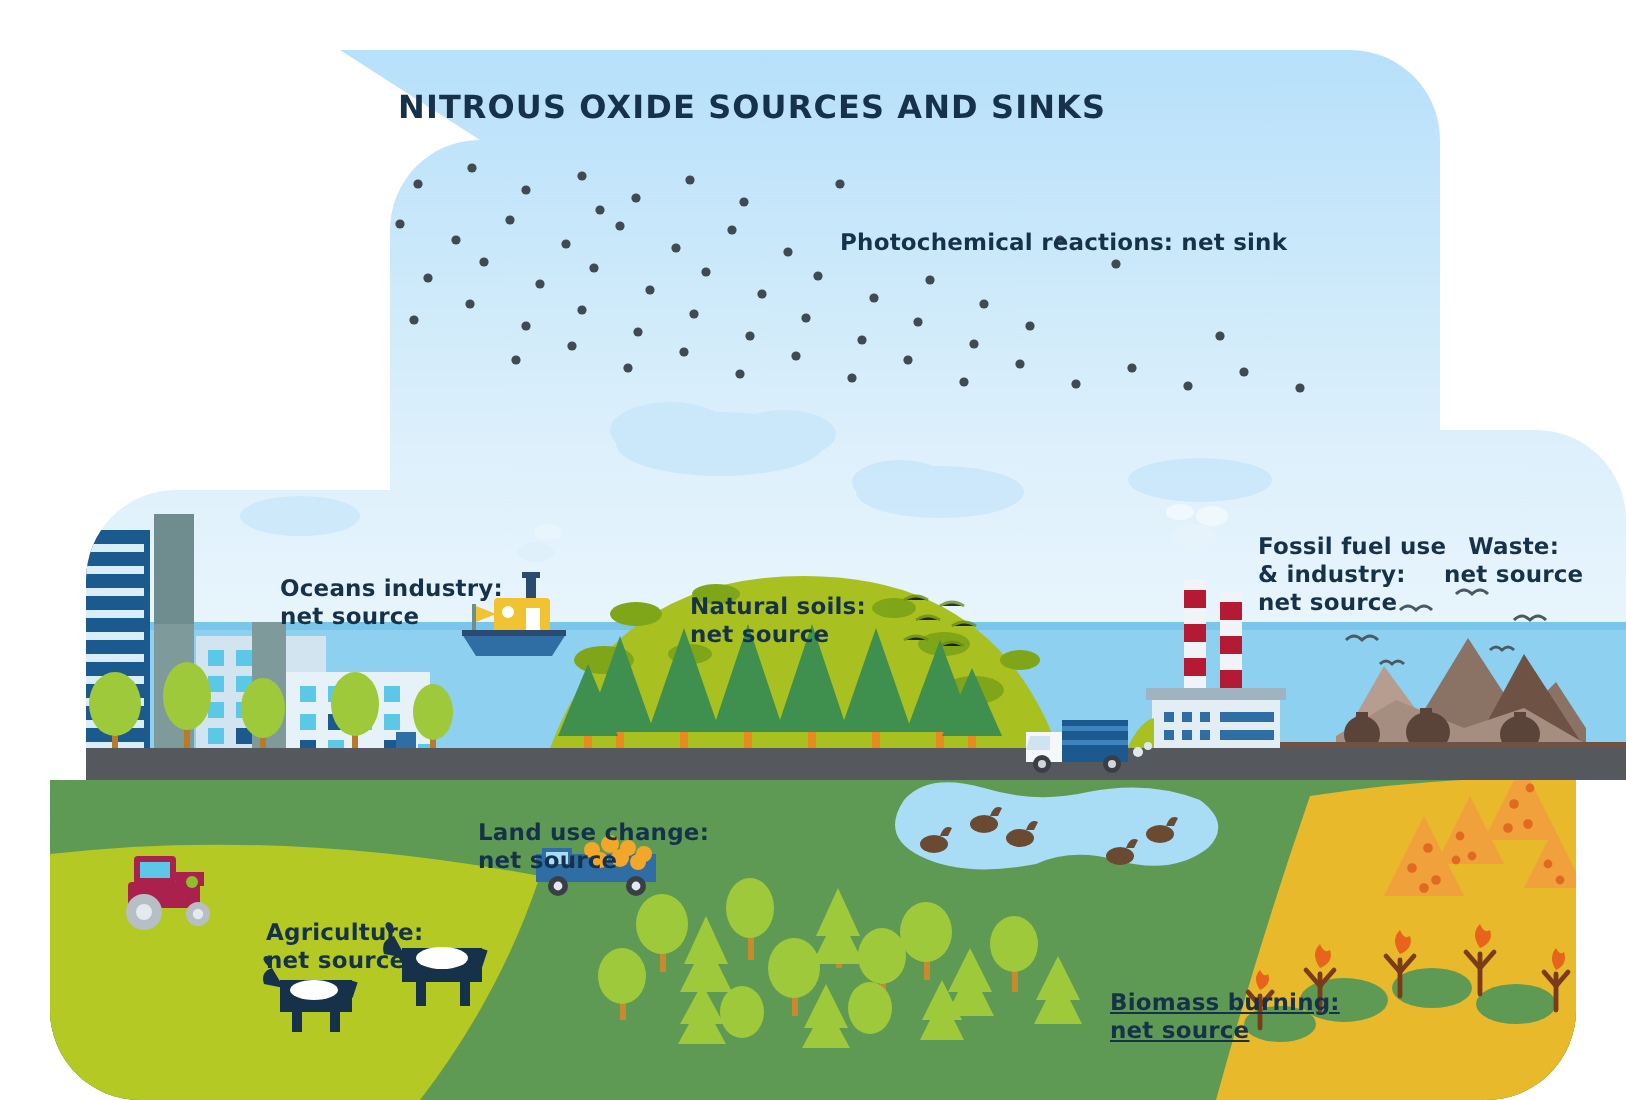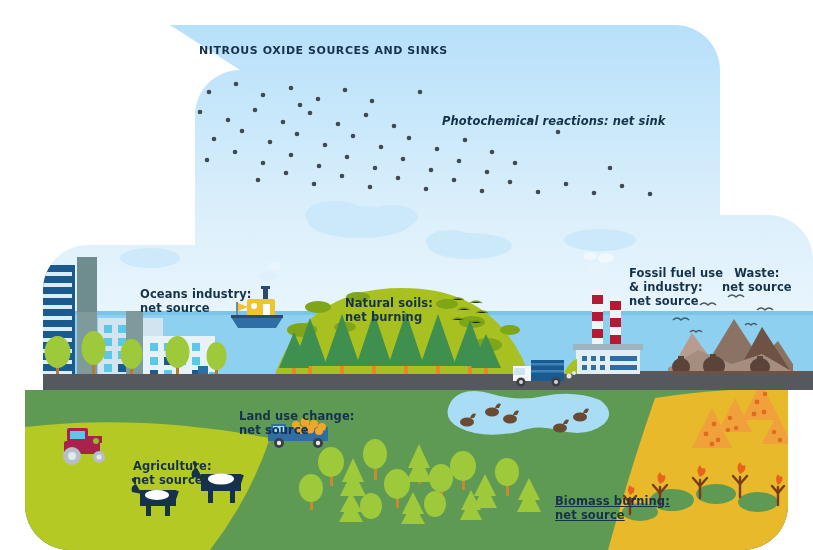--- a/index.html
+++ b/index.html
@@ -3,21 +3,21 @@
 <meta charset="utf-8">
 <style>
   html,body{margin:0;padding:0;background:#ffffff;}
   body{width:813px;height:550px;overflow:hidden;
        font-family:"DejaVu Sans","Liberation Sans",sans-serif;}
   #stage{position:relative;width:813px;height:550px;background:#ffffff;}
   #stage svg{position:absolute;left:0;top:0;}
   .lbl{position:absolute;color:#16324a;font-weight:bold;font-size:11.5px;
        line-height:14px;letter-spacing:.1px;white-space:pre-line;}
   #title{position:absolute;left:199px;top:44px;color:#16324a;
-         font-weight:bold;font-size:11px;letter-spacing:.55px;}
+         font-weight:bold;font-size:16px;letter-spacing:.55px;}
 </style>
 </head>
 <body>
 
 <div id="stage">
 
 <svg width="813" height="550" viewBox="0 0 813 550">
   <defs>
     <linearGradient id="skyGrad" x1="0" y1="0" x2="0" y2="1">
       <stop offset="0%" stop-color="#b2defa"></stop>
@@ -483,25 +483,25 @@
         <path d="M740,474 q-5,-7 0,-12 q2,5 5,3 q2,6 -5,9 z"></path>
         <path d="M630,495 q-4,-6 0,-10 q2,4 4,2 q2,5 -4,8 z"></path>
         <path d="M778,485 q-4,-6 0,-11 q2,4 4,2 q2,6 -4,9 z"></path>
       </g>
     </g>
   </g>
 </svg>
 
 <div id="title">NITROUS OXIDE SOURCES AND SINKS</div>
 
-<div class="lbl" style="left:442px;top:114px;font-style:italic;">Photochemical reactions: net sink</div>
+<div class="lbl" style="left:420px;top:114px;">Photochemical reactions: net sink</div>
 <div class="lbl" style="left:140px;top:287px;">Oceans industry:
 net source</div>
 <div class="lbl" style="left:345px;top:296px;">Natural soils:
-net burning</div>
+net source</div>
 <div class="lbl" style="left:629px;top:266px;">Fossil fuel use
 &amp; industry:
 net source</div>
 <div class="lbl" style="left:722px;top:266px;text-align:center;">Waste:
 net source</div>
 <div class="lbl" style="left:195px;top:409px;margin-left:44px;">Land use change:
 net source</div>
 <div class="lbl" style="left:108px;top:459px;margin-left:25px;">Agriculture:
 net source</div>
 <div class="lbl" style="left:555px;top:494px;text-decoration:underline;">Biomass burning:

